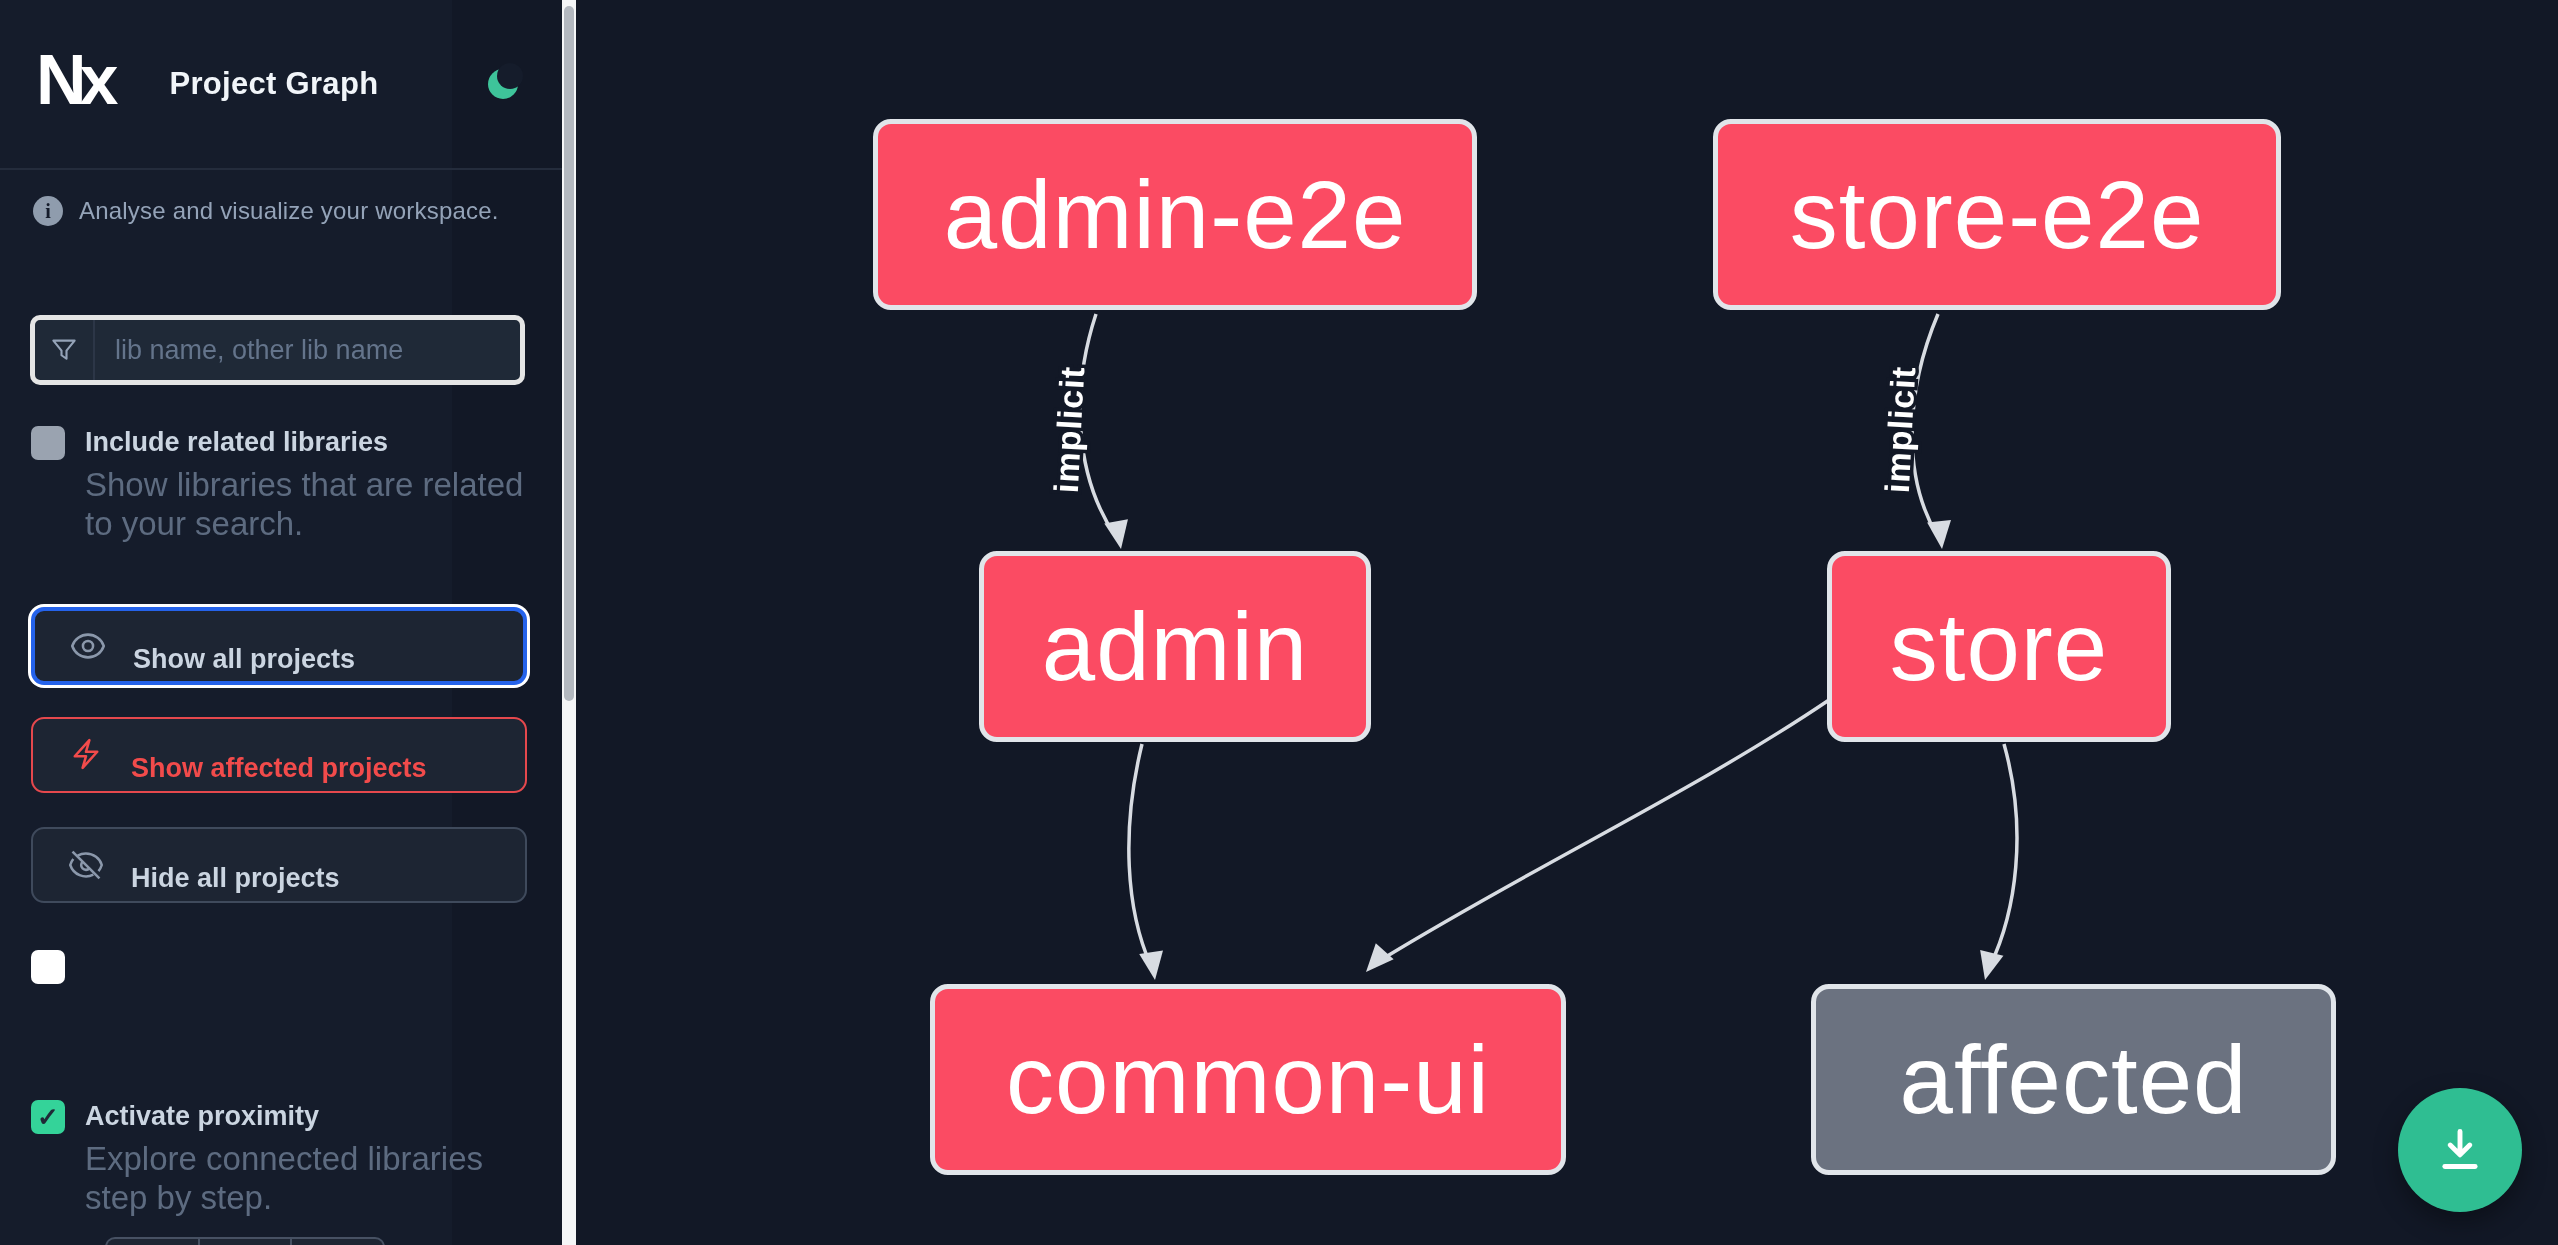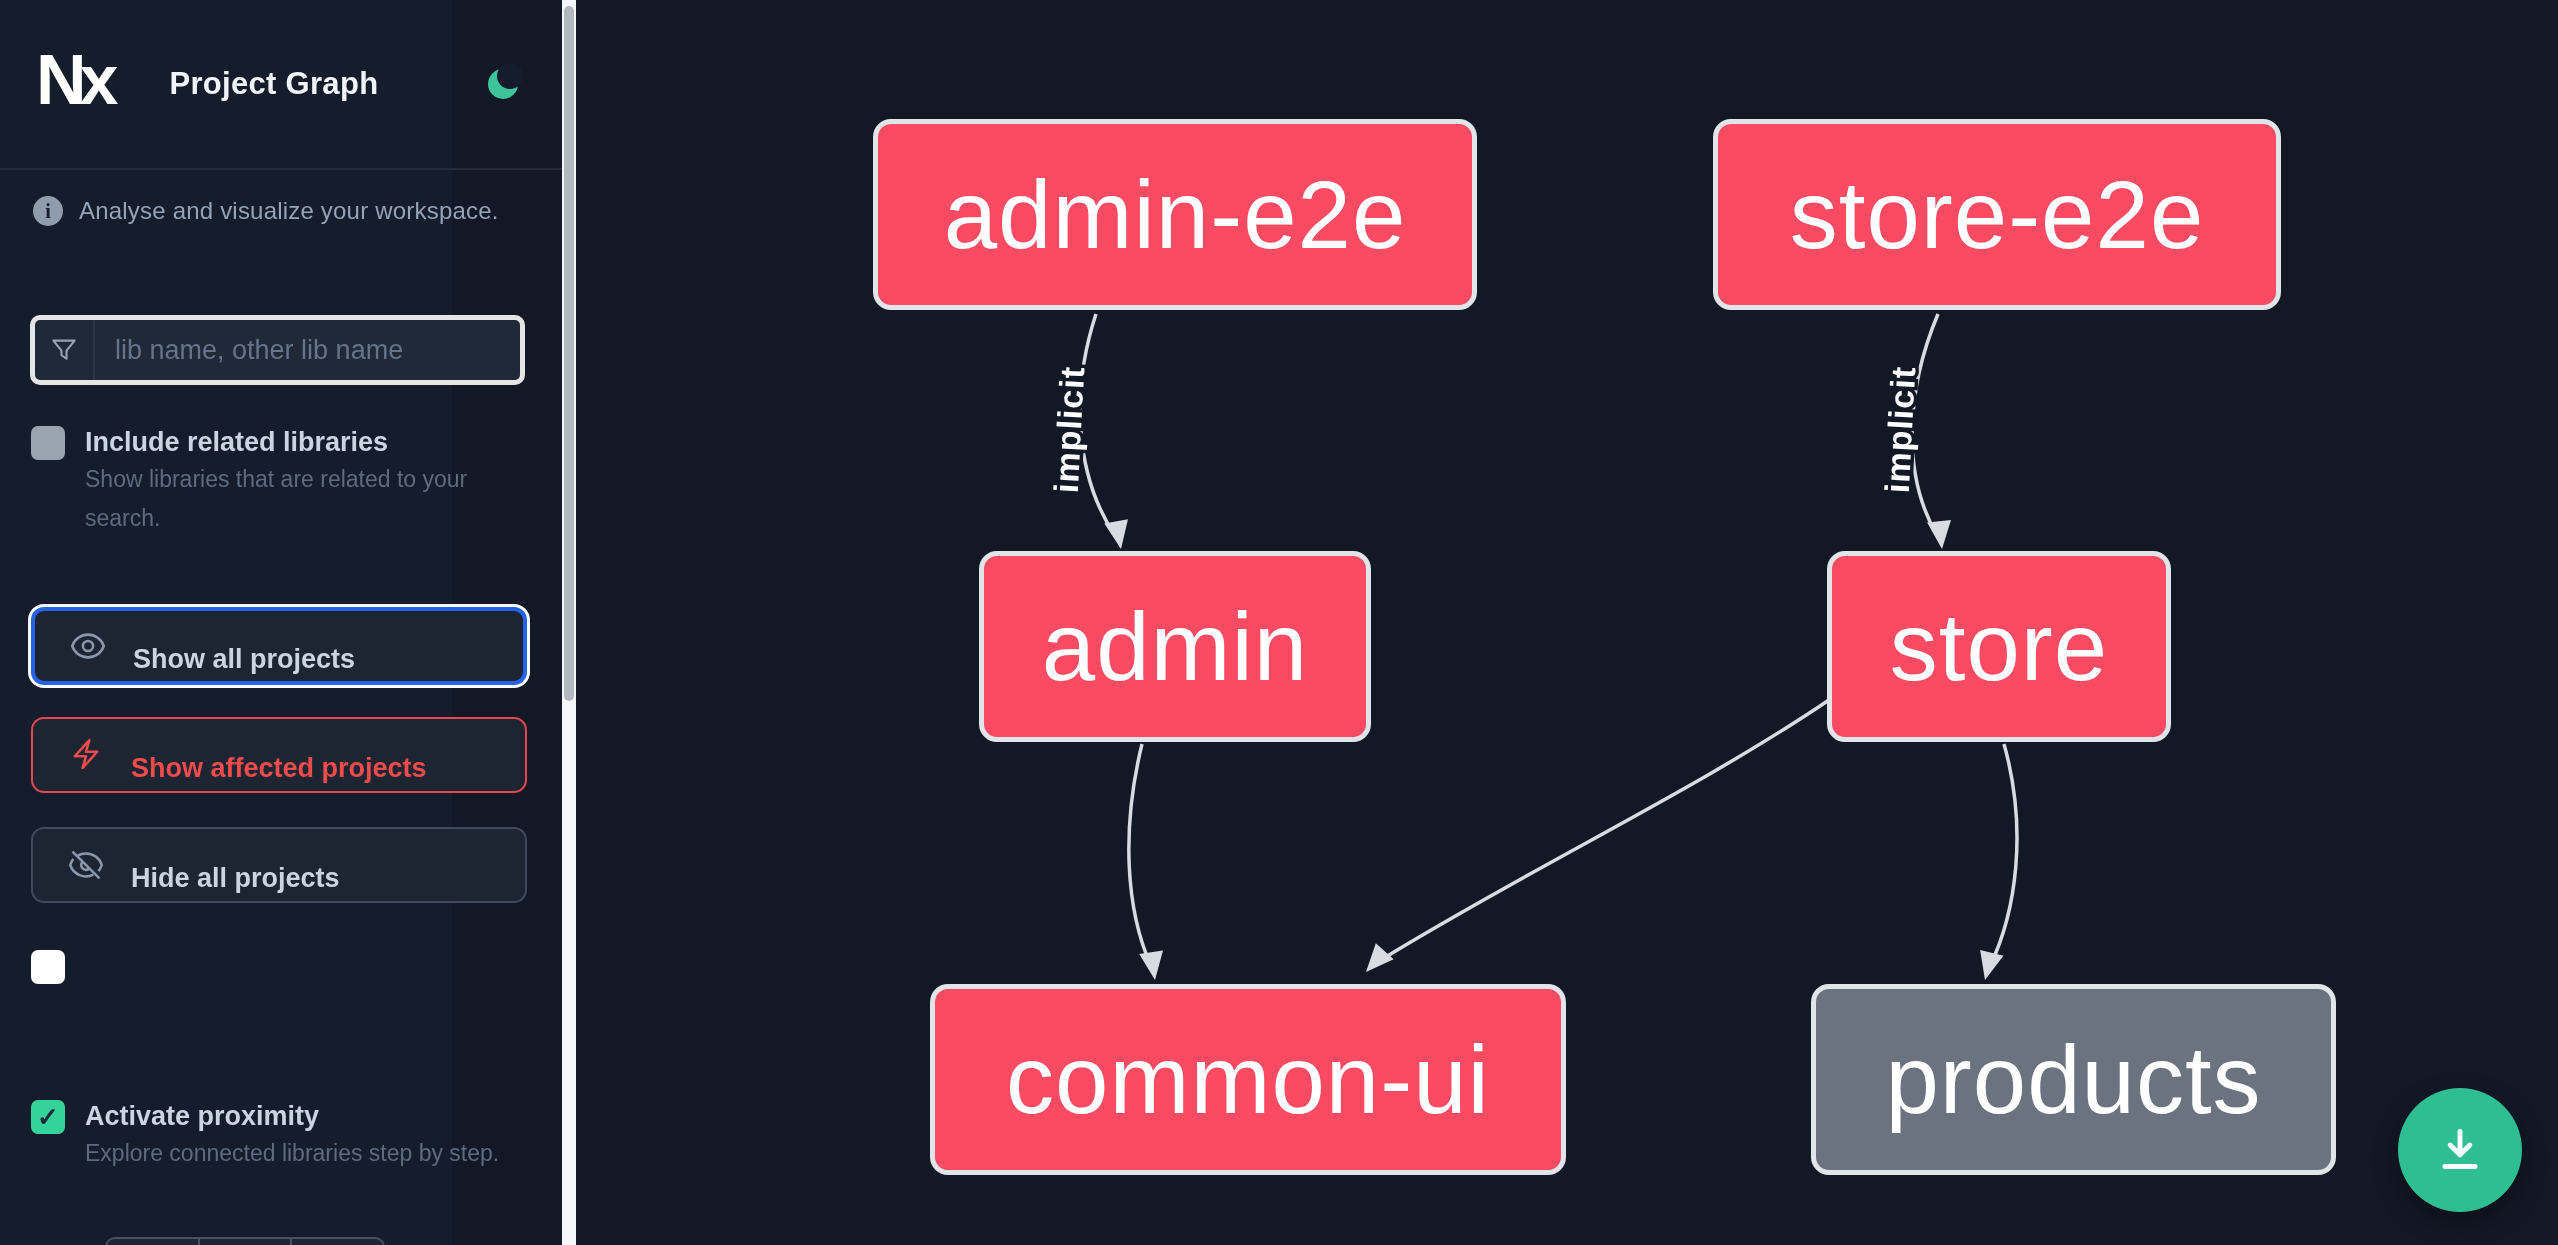--- a/index.html
+++ b/index.html
@@ -21,21 +21,21 @@
   .search-icon-cell{width:60px;display:flex;align-items:center;justify-content:center;border-right:2px solid #2c3647;color:#94a3b8;}
   .search-input{flex:1;background:transparent;border:none;outline:none;color:#cbd5e1;font-size:27px;padding:0 20px;}
   .search-input::placeholder{color:#64748b;}
 
   .cb-row{position:absolute;left:31px;display:flex;gap:20px;width:505px;}
   .cb-box{width:34px;height:34px;border-radius:7px;flex:0 0 34px;margin-top:2px;cursor:pointer;display:flex;align-items:center;justify-content:center;}
   .cb-gray{background:#9aa3b0;}
   .cb-white{background:#ffffff;}
   .cb-green{background:#34d399;color:#1f2937;font-size:26px;font-weight:800;}
   .cb-label{color:#cbd5e1;font-size:27px;font-weight:700;line-height:36px;}
-  .cb-desc{color:#5d6b80;font-size:23px;line-height:39px;width:445px;}
+  .cb-desc{color:#5d6b80;font-size:33px;line-height:39px;margin-top:5px;width:445px;}
 
   .side-btn{position:absolute;left:31px;width:496px;height:76px;border-radius:13px;background:#1d2533;display:flex;align-items:center;gap:26px;padding:0 34px;cursor:pointer;border:2px solid #3f4a5c;}
   .side-btn .btn-label{font-size:27px;font-weight:700;color:#cbd5e1;margin-top:26px;}
   .btn-icon{width:38px;height:38px;color:#8b98ab;flex:0 0 38px;}
   #btn-show-all{top:607px;height:78px;border:4px solid #2563eb;box-shadow:0 0 0 3px #ffffff;}
   #btn-affected{top:717px;border-color:#e5484d;}
   #btn-affected .btn-label{color:#f24b4b;}
   #btn-affected .btn-icon{color:#f24b4b;}
   #btn-hide{top:827px;}
 
@@ -179,21 +179,21 @@
       </g>
       <text class="edge-label" text-anchor="middle" transform="translate(505,430) rotate(-87)">implicit</text>
       <text class="edge-label" text-anchor="middle" transform="translate(1336,430) rotate(-87)">implicit</text>
     </svg>
 
     <div class="gnode affected" style="left:297px;top:119px;width:604px;height:191px;">admin-e2e</div>
     <div class="gnode affected" style="left:1137px;top:119px;width:568px;height:191px;">store-e2e</div>
     <div class="gnode affected" style="left:403px;top:551px;width:392px;height:191px;">admin</div>
     <div class="gnode affected" style="left:1251px;top:551px;width:344px;height:191px;">store</div>
     <div class="gnode affected" style="left:354px;top:984px;width:636px;height:191px;">common-ui</div>
-    <div class="gnode normal" style="left:1235px;top:984px;width:525px;height:191px;">products</div>
+    <div class="gnode normal" style="left:1235px;top:984px;width:525px;height:191px;">affected</div>
 
     <button class="fab">
       <span>
         <svg width="56" height="56" viewBox="0 0 24 24" fill="none" stroke="#ffffff" stroke-width="2.1" stroke-linecap="round" stroke-linejoin="round">
           <path d="M12 4.5v10m0 0 4.2-4.2M12 14.5 7.8 10.3"></path>
           <path d="M5.5 19.5h13"></path>
         </svg>
       </span>
     </button>
   </div>

